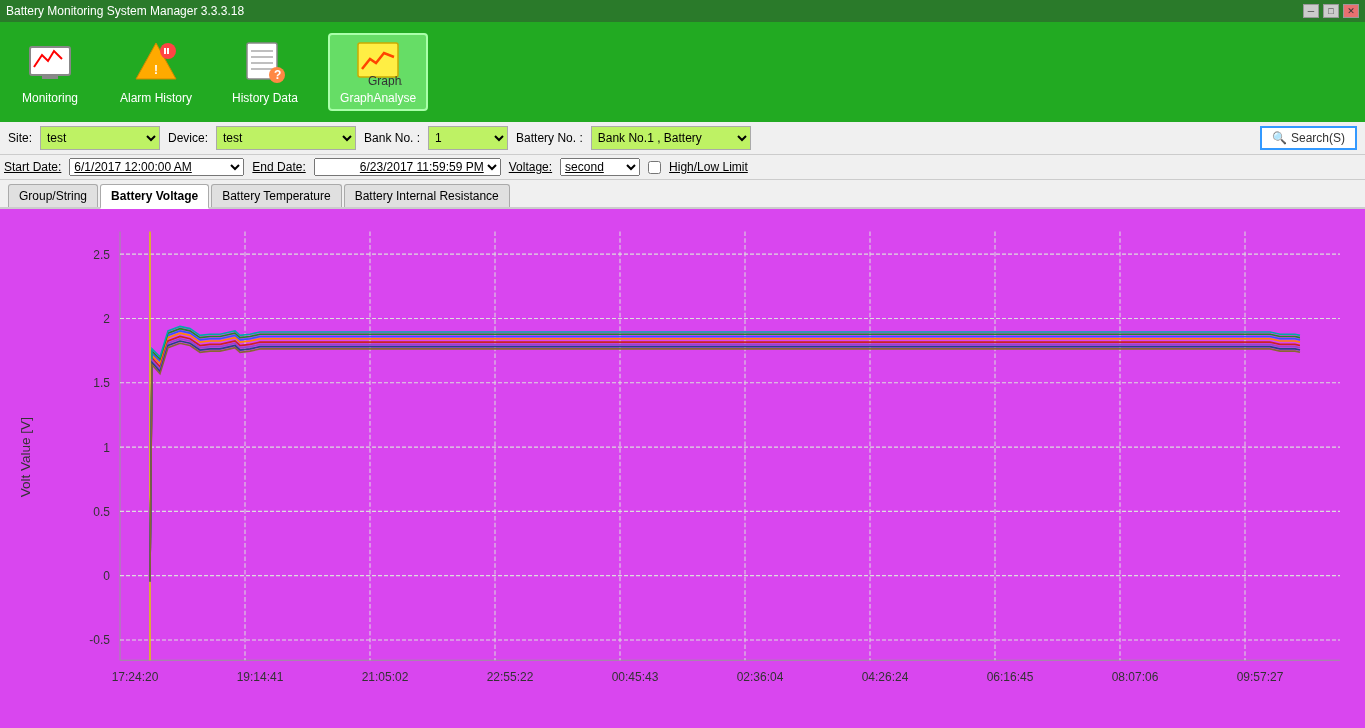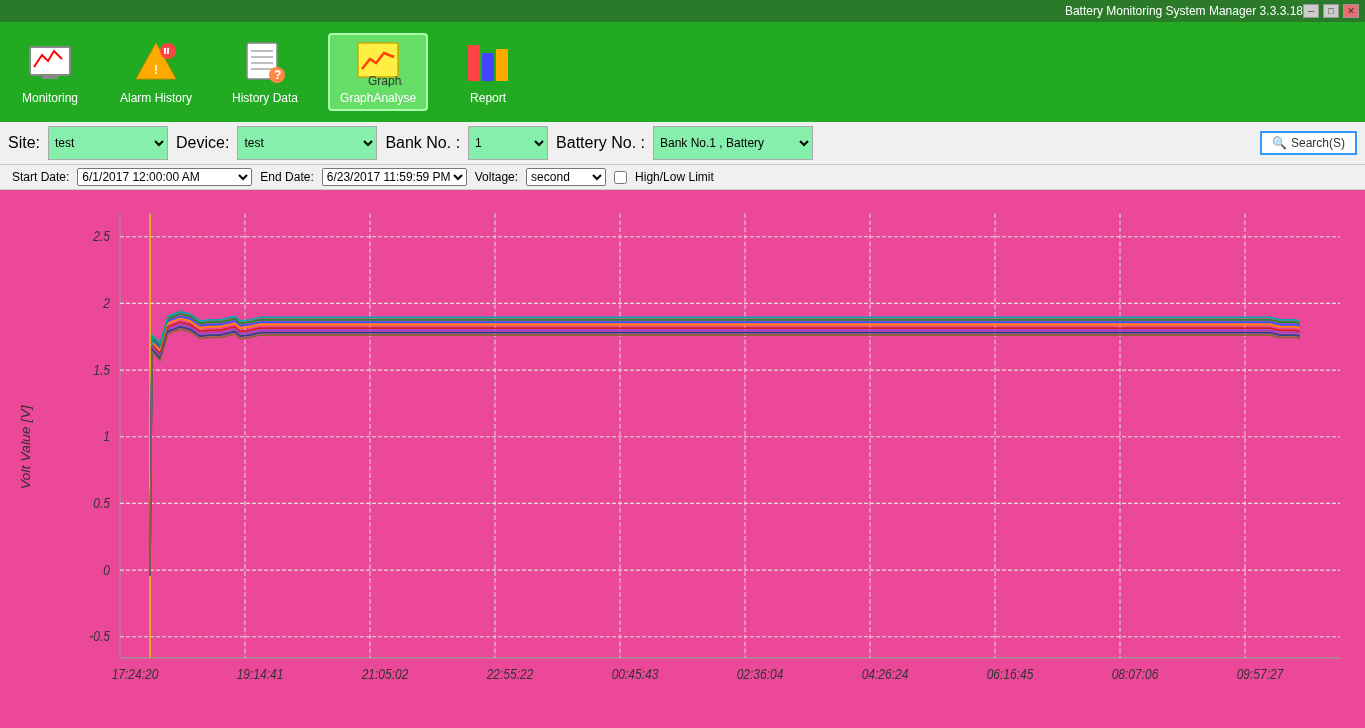--- a/index.html
+++ b/index.html
@@ -4,21 +4,21 @@
   <style>
     * { box-sizing: border-box; margin: 0; padding: 0; font-family: Arial, sans-serif; font-size: 12px; }
     body { background: #f0f0f0; width: 1365px; height: 728px; overflow: hidden; }
 
     
     .title-bar {
       background: #2a7a2a;
       height: 22px;
       display: flex;
       align-items: center;
-      justify-content: flex-end;
+      justify-content: space-between;
       padding: 0 6px;
       color: white;
       font-size: 11px;
     }
     .title-bar-controls { display: flex; gap: 4px; }
     .title-btn {
       width: 16px; height: 14px;
       background: #ccc;
       border: 1px solid #999;
       cursor: pointer;
@@ -62,37 +62,38 @@
     
     .controls-row {
       background: #f0f0f0;
       border-bottom: 1px solid #ccc;
       padding: 4px 8px;
       display: flex;
       align-items: center;
       gap: 8px;
       flex-wrap: wrap;
     }
-    .controls-row label { font-size: 16px; white-space: nowrap; }
+    .controls-row label { font-size: 12px; white-space: nowrap; }
     .controls-row select, .controls-row input[type="text"] {
       font-size: 12px;
       border: 1px solid #aaa;
-      background: #86efac;
+      background: #bef264;
       padding: 1px 2px;
-      height: 34px;
+      height: 24px;
     }
 
     
     .controls-row2 {
       background: #f0f0f0;
       border-bottom: 1px solid #ccc;
-      padding: 3px 12px;
+      padding: 3px 4px;
       display: flex;
       align-items: center;
       gap: 8px;
+      text-decoration: underline;
     }
 
     
     .tabs-bar {
       background: #f0f0f0;
       padding: 4px 8px 0 8px;
       display: flex;
       gap: 2px;
       border-bottom: 2px solid #ccc;
     }
@@ -183,30 +184,20 @@
   <div class="toolbar-item active">
     <div class="toolbar-icon">
       <svg width="48" height="48" viewBox="0 0 48 48">
         <rect x="4" y="4" width="40" height="34" rx="2" fill="#ffee44" stroke="#ccaa00" stroke-width="1.5"></rect>
         <polyline points="8,30 16,20 22,24 30,14 40,18" fill="none" stroke="#ff4400" stroke-width="2.5"></polyline>
         <text x="14" y="46" font-size="9" fill="#333">GraphAnalyse</text>
       </svg>
     </div>
     <span>GraphAnalyse</span>
   </div>
-  <div class="toolbar-item">
-    <div class="toolbar-icon">
-      <svg width="48" height="48" viewBox="0 0 48 48">
-        <rect x="4" y="6" width="12" height="36" rx="1" fill="#ff4444"></rect>
-        <rect x="18" y="14" width="12" height="28" rx="1" fill="#4444ff"></rect>
-        <rect x="32" y="10" width="12" height="32" rx="1" fill="#ffaa00"></rect>
-      </svg>
-    </div>
-    <span>Report</span>
-  </div>
 </div>
 
 <div class="main-area">
 
   <div class="controls-row">
     <label>Site:</label>
     <select style="width:120px;">
       <option>test</option>
     </select>
     <label>Device:</label>
@@ -226,33 +217,47 @@
       <span>Search(S)</span>
     </button>
   </div>
 
   <div class="controls-row2">
     <label>Start Date:</label>
     <select style="width:175px;">
       <option>6/1/2017 12:00:00 AM</option>
     </select>
     <label>End Date:</label>
-    <select style="width:145px;">
+    <select style="width:187px;text-align:right;">
       <option>6/23/2017 11:59:59 PM</option>
     </select>
     <label>Voltage:</label>
     <select style="width:80px;">
       <option>second</option>
     </select>
     <input type="checkbox" id="hlLimit" style="">
     <label for="hlLimit" style="cursor:pointer;">High/Low Limit</label>
   </div>
 
-
-  <div style="flex:1; background:#ec4899; position:relative; overflow:hidden;font-style:italic;">
+  <div class="tabs-bar">
+    <div class="tab">
+      <span>Group/String</span>
+    </div>
+    <div class="tab active">
+      <span>Battery Voltage</span>
+    </div>
+    <div class="tab">
+      <span>Battery Temperature</span>
+    </div>
+    <div class="tab">
+      <span>Battery Internal Resistance</span>
+    </div>
+  </div>
+
+  <div style="flex:1; background:#d946ef; position:relative; overflow:hidden;">
     <svg width="100%" height="100%" viewBox="0 0 1365 460" preserveAspectRatio="none">
 
       <line x1="120" y1="20" x2="120" y2="400" stroke="#999" stroke-width="1"></line>
 
       <line x1="120" y1="400" x2="1340" y2="400" stroke="#999" stroke-width="1"></line>
 
       <line x1="120" y1="40" x2="1340" y2="40" stroke="#ddd" stroke-width="1" stroke-dasharray="4,2"></line>
       <line x1="120" y1="97" x2="1340" y2="97" stroke="#ddd" stroke-width="1" stroke-dasharray="4,2"></line>
       <line x1="120" y1="154" x2="1340" y2="154" stroke="#ddd" stroke-width="1" stroke-dasharray="4,2"></line>
       <line x1="120" y1="211" x2="1340" y2="211" stroke="#ddd" stroke-width="1" stroke-dasharray="4,2"></line>

